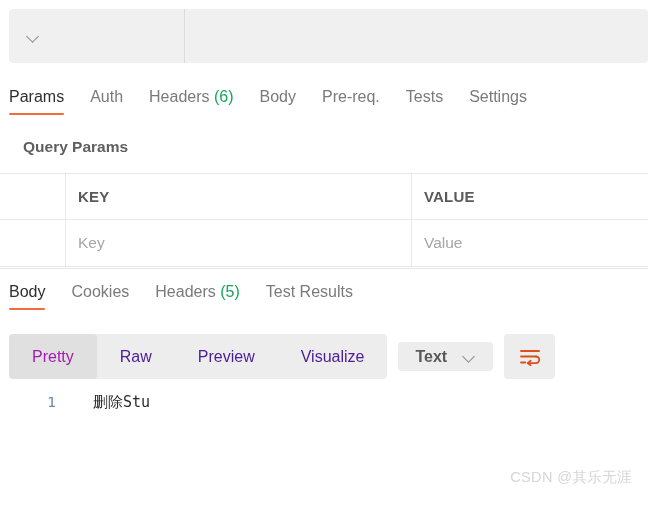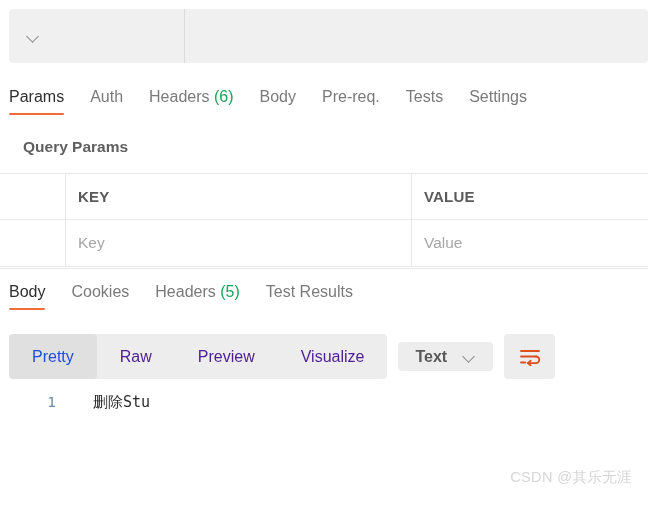--- a/index.html
+++ b/index.html
@@ -211,21 +211,21 @@
     align-items: center;
     justify-content: center;
     padding: 0 23px;
     font-size: 16px;
     color: #4c1d95;
     cursor: pointer;
     white-space: nowrap;
   }
   .seg.active {
     background: #e0e0e0;
-    color: #1d4ed8;
+    color: #a21caf;
     border-radius: 4px;
   }
   .type-select {
     margin-left: 11px;
     background: #ededed;
     border-radius: 4px;
     height: 29px;
     display: flex;
     align-items: center;
     gap: 16px;

